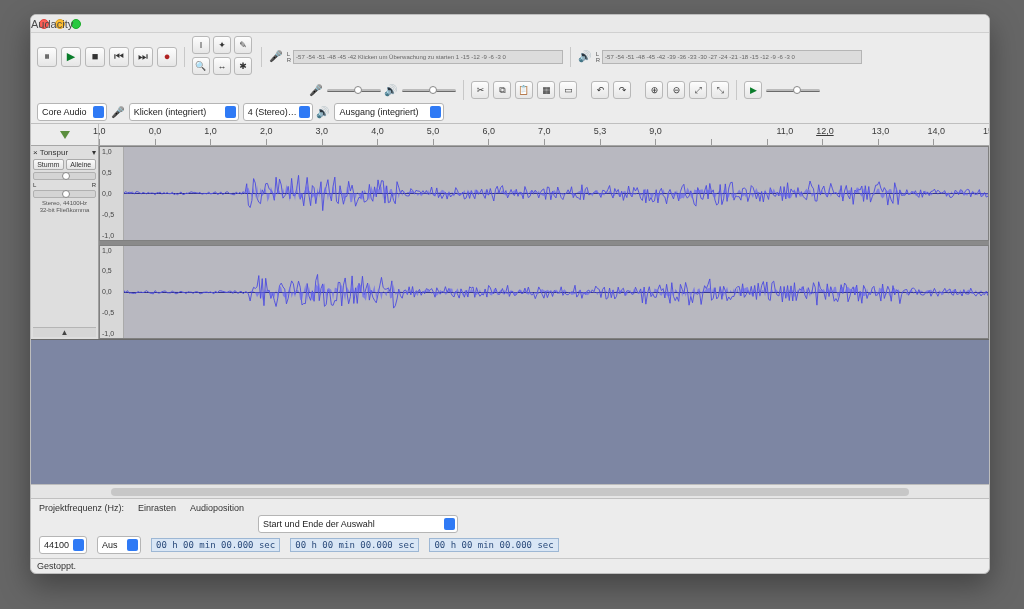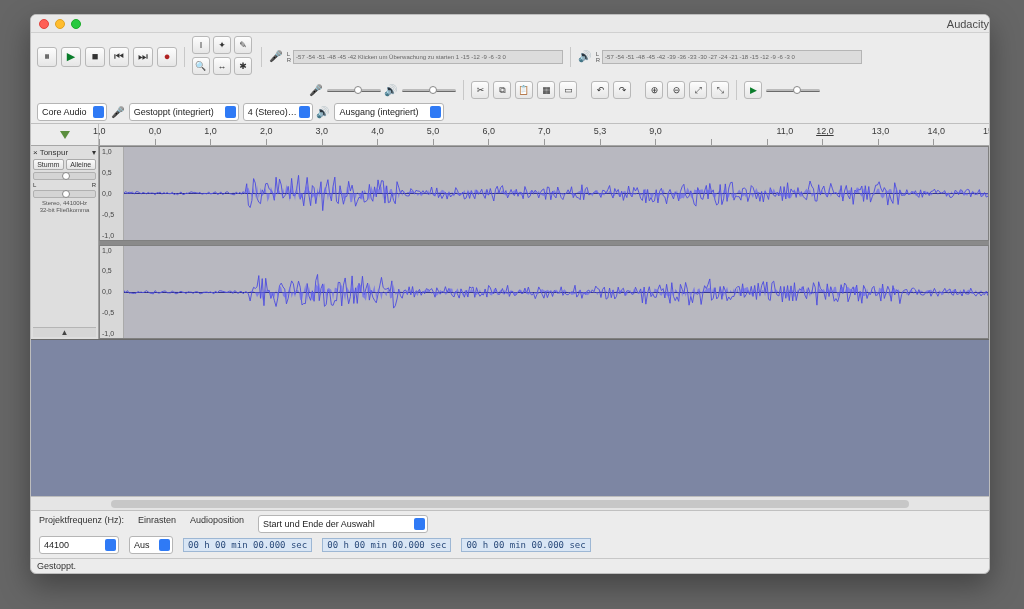--- a/index.html
+++ b/index.html
@@ -4,21 +4,21 @@
 <style>
   * { box-sizing: border-box; margin: 0; padding: 0; font-family: -apple-system, "Helvetica Neue", Arial, sans-serif; }
   body { background: #666; width: 1024px; height: 609px; overflow: hidden; position: relative; }
   .window { position:absolute; left:30px; top:14px; width:960px; height:560px; background:#ececec; border:1px solid #bdbdbd; border-radius:6px; box-shadow:0 12px 30px rgba(0,0,0,.35); display:flex; flex-direction:column; overflow:hidden;}
   .titlebar { height:18px; background:#e9e9e9; border-bottom:1px solid #d0d0d0; display:flex; align-items:center; padding:0 8px; position:relative;}
   .traffic { display:flex; gap:6px; }
   .dot { width:10px; height:10px; border-radius:50%; }
   .dot.red{background:#ff5f56;border:.5px solid #e0443e;}
   .dot.yel{background:#ffbd2e;border:.5px solid #dea123;}
   .dot.grn{background:#27c93f;border:.5px solid #1aab29;}
-  .title { position:absolute; left:0; right:0; text-align:right; font-size:11px; color:#4a4a4a;}
+  .title { position:absolute; left:0; right:0; text-align:left; font-size:11px; color:#4a4a4a;}
   .toolbars { background:#ececec; border-bottom:1px solid #bfbfbf; padding:3px 6px 2px 6px; }
   .row { display:flex; align-items:center; gap:4px; flex-wrap:nowrap; }
   .btn { width:20px; height:20px; background:linear-gradient(#fdfdfd,#e6e6e6); border:1px solid #b8b8b8; border-radius:3px; display:flex; align-items:center; justify-content:center; font-size:10px; color:#333; cursor:pointer;}
   .btn.small{width:18px;height:18px;font-size:9px;}
   .btn.green{color:#0a7d2b;}
   .btn.red{color:#b02222;}
   .sep { width:6px; }
   .vsep { width:1px; height:20px; background:#c8c8c8; margin:0 3px;}
   .select { height:18px; background:#fff; border:1px solid #b5b5b5; border-radius:3px; font-size:9px; padding:0 14px 0 4px; display:flex; align-items:center; position:relative; color:#222; cursor:pointer; white-space:nowrap;}
   .select::after{content:""; position:absolute; right:2px; top:2px; bottom:2px; width:11px; background:#2f7af5; border-radius:2px;}
@@ -198,21 +198,21 @@
           </div>
         </div>
     </div>
 
     <div class="row">
       <div class="select" style="width:70px;">
           <span>Core Audio</span>
         </div>
       <span class="icon">🎤</span>
       <div class="select" style="width:110px;">
-          <span>Gestoppt (integriert)</span>
+          <span>Klicken (integriert)</span>
         </div>
       <div class="select" style="width:70px;">
           <span>4 (Stereo)…</span>
         </div>
       <span class="icon">🔊</span>
       <div class="select" style="width:110px;">
           <span>Ausgang (integriert)</span>
         </div>
     </div>
   </div>
@@ -325,26 +325,26 @@
   </div>
 
   <div class="scrollzone">
       <div class="bar"></div>
     </div>
   <div class="footer">
     <div class="labels">
       <span>Projektfrequenz (Hz):</span>
       <span>Einrasten</span>
       <span>Audioposition</span>
-      <div class="select" style="width:170px;">
+      <div class="select" style="width:200px;margin-top:12px;">
           <span>Start und Ende der Auswahl</span>
         </div>
     </div>
     <div class="controls">
-      <div class="select" style="width:80px;">
+      <div class="select" style="width:48px;">
           <span>44100</span>
         </div>
       <div class="select" style="width:44px;">
           <span>Aus</span>
         </div>
       <div class="tcbox">00 h 00 min 00.000 sec</div>
       <div class="tcbox">00 h 00 min 00.000 sec</div>
       <div class="tcbox">00 h 00 min 00.000 sec</div>
     </div>
   </div>

